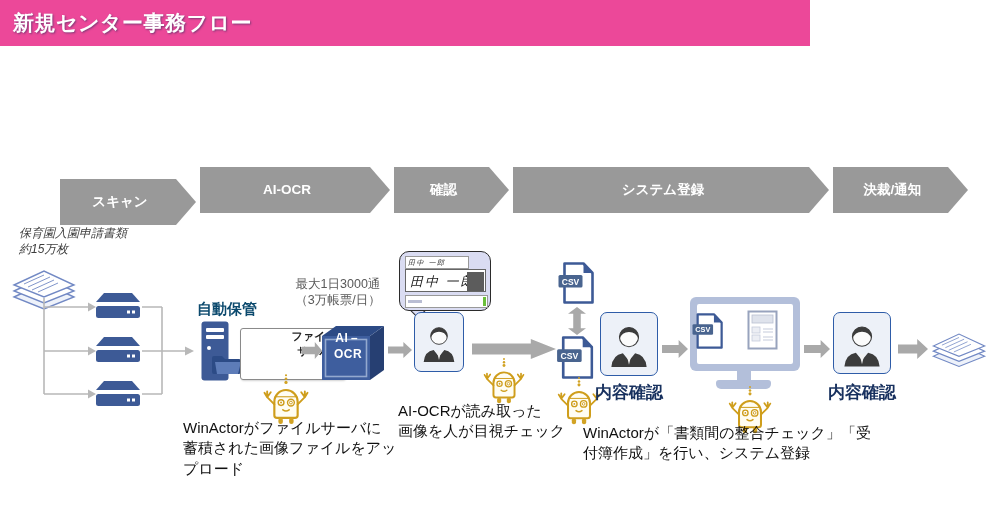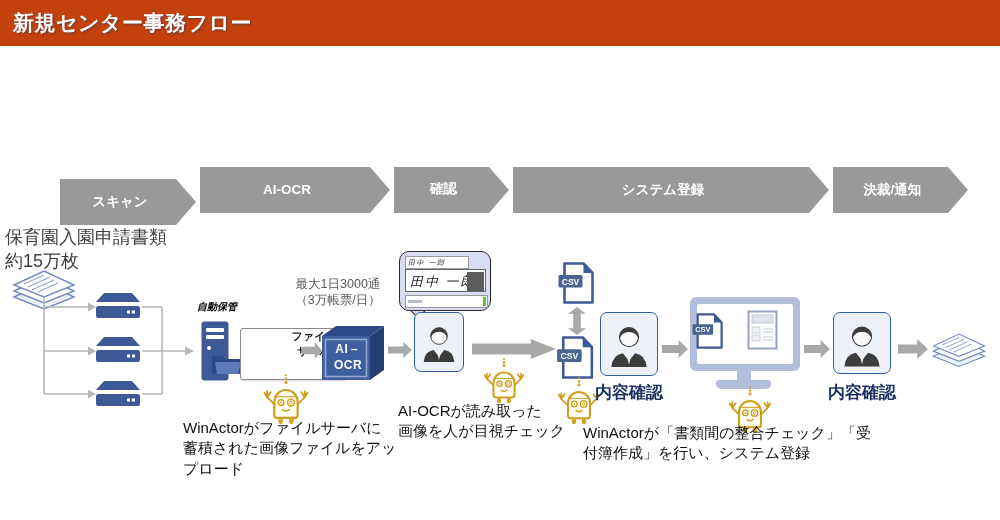--- a/index.html
+++ b/index.html
@@ -1,35 +1,35 @@
 <!DOCTYPE html>
 <html><head>
 <meta charset="utf-8">
 <style>
   html,body{margin:0;padding:0;background:#fff;}
   .canvas{position:relative;width:1000px;height:520px;background:#fff;overflow:hidden;
           font-family:"Liberation Sans","DejaVu Sans",sans-serif;}
   .abs{position:absolute;}
 
   
-  .hdr{left:0;top:2;width:1000px;height:46px;background:#c2410c;}
+  .hdr{left:0;top:2;width:810px;height:46px;background:#ec4899;}
   .hdr-title{padding-left:13px;line-height:46px;font-size:21px;font-weight:700;color:#fff;
              text-shadow:1px 1px 2px rgba(35,45,90,.55);letter-spacing:.5px;}
 
   
   .step{top:167px;height:46px;background:#999;color:#fff;font-weight:700;font-size:13.5px;
         display:flex;flex-direction:column;align-items:center;justify-content:center;
         line-height:1.35;box-sizing:border-box;padding-right:16px;
         clip-path:polygon(0 0,calc(100% - 20px) 0,100% 50%,calc(100% - 20px) 100%,0 100%);}
-  .s1{left:60px;width:136px;margin-top:12px;} .s2{left:200px;width:190px;} .s3{left:394px;width:115px;font-family:Liberation Mono, monospace;}
+  .s1{left:60px;width:136px;margin-top:12px;} .s2{left:200px;width:190px;} .s3{left:394px;width:115px;}
   .s4{left:513px;width:316px;} .s5{left:833px;width:135px;}
 
   
-  .srcdocs{left:5px;top:226px;font-size:18px;color:#3d3d3d;line-height:1.32;}
-  .autosave{left:197px;top:300px;font-size:10px;font-weight:700;color:#000000;font-style:italic;}
+  .srcdocs{left:19px;top:226px;font-size:12px;color:#3d3d3d;line-height:1.32;font-style:italic;}
+  .autosave{left:197px;top:300px;font-size:15px;font-weight:700;color:#0c4a6e;}
   .capacity{left:278px;top:276px;width:120px;font-size:12.5px;color:#595959;text-align:center;line-height:1.3;}
   .caption{font-size:15px;color:#101010;line-height:1.35;}
   .cap1{left:183px;top:418px;} .cap2{left:398px;top:401px;} .cap3{left:583px;top:423px;}
   .chklbl{top:381px;font-size:17px;font-weight:700;color:#17305e;text-align:center;}
 
   
   .fsbox{left:240px;top:328px;width:60px;height:50px;background:#fff;border:1.2px solid #8a8a8a;
          border-radius:3px;box-shadow:1px 1px 2px rgba(0,0,0,.18);display:flex;flex-direction:column;
          align-items:center;font-size:11px;font-weight:700;color:#222;line-height:1.4;padding-left:43px;}
 
@@ -183,21 +183,21 @@
 
   <div class="abs barrow" style="left:302px;top:342px;width:20px;height:17px"></div>
 
   <div class="abs" style="left:322px;top:325px;width:64px;height:55px">
     <svg width="64" height="55">
       <polygon points="48,11 62,1 62,45 48,55" fill="#263f72"></polygon>
       <polygon points="0,11 48,11 62,1 14,1" fill="#2c4a85"></polygon>
       <rect x="0" y="11" width="48" height="44" fill="#3e5e9e"></rect>
       <rect x="3.5" y="14.5" width="41" height="37" fill="none" stroke="#93a9cf" stroke-width="1.6"></rect>
     </svg>
-    <div class="cubetxt" style="position:absolute;left:0;top:11px;width:52px;height:44px">
+    <div class="cubetxt" style="position:absolute;left:0;top:0;width:52px;height:44px">
       <span>AI－</span>
       <span>OCR</span>
     </div>
   </div>
 
   <svg class="abs" style="left:263px;top:373px" width="46" height="52">
       <use href="#i-robot"></use>
     </svg>
 
   <div class="abs tail"></div>

